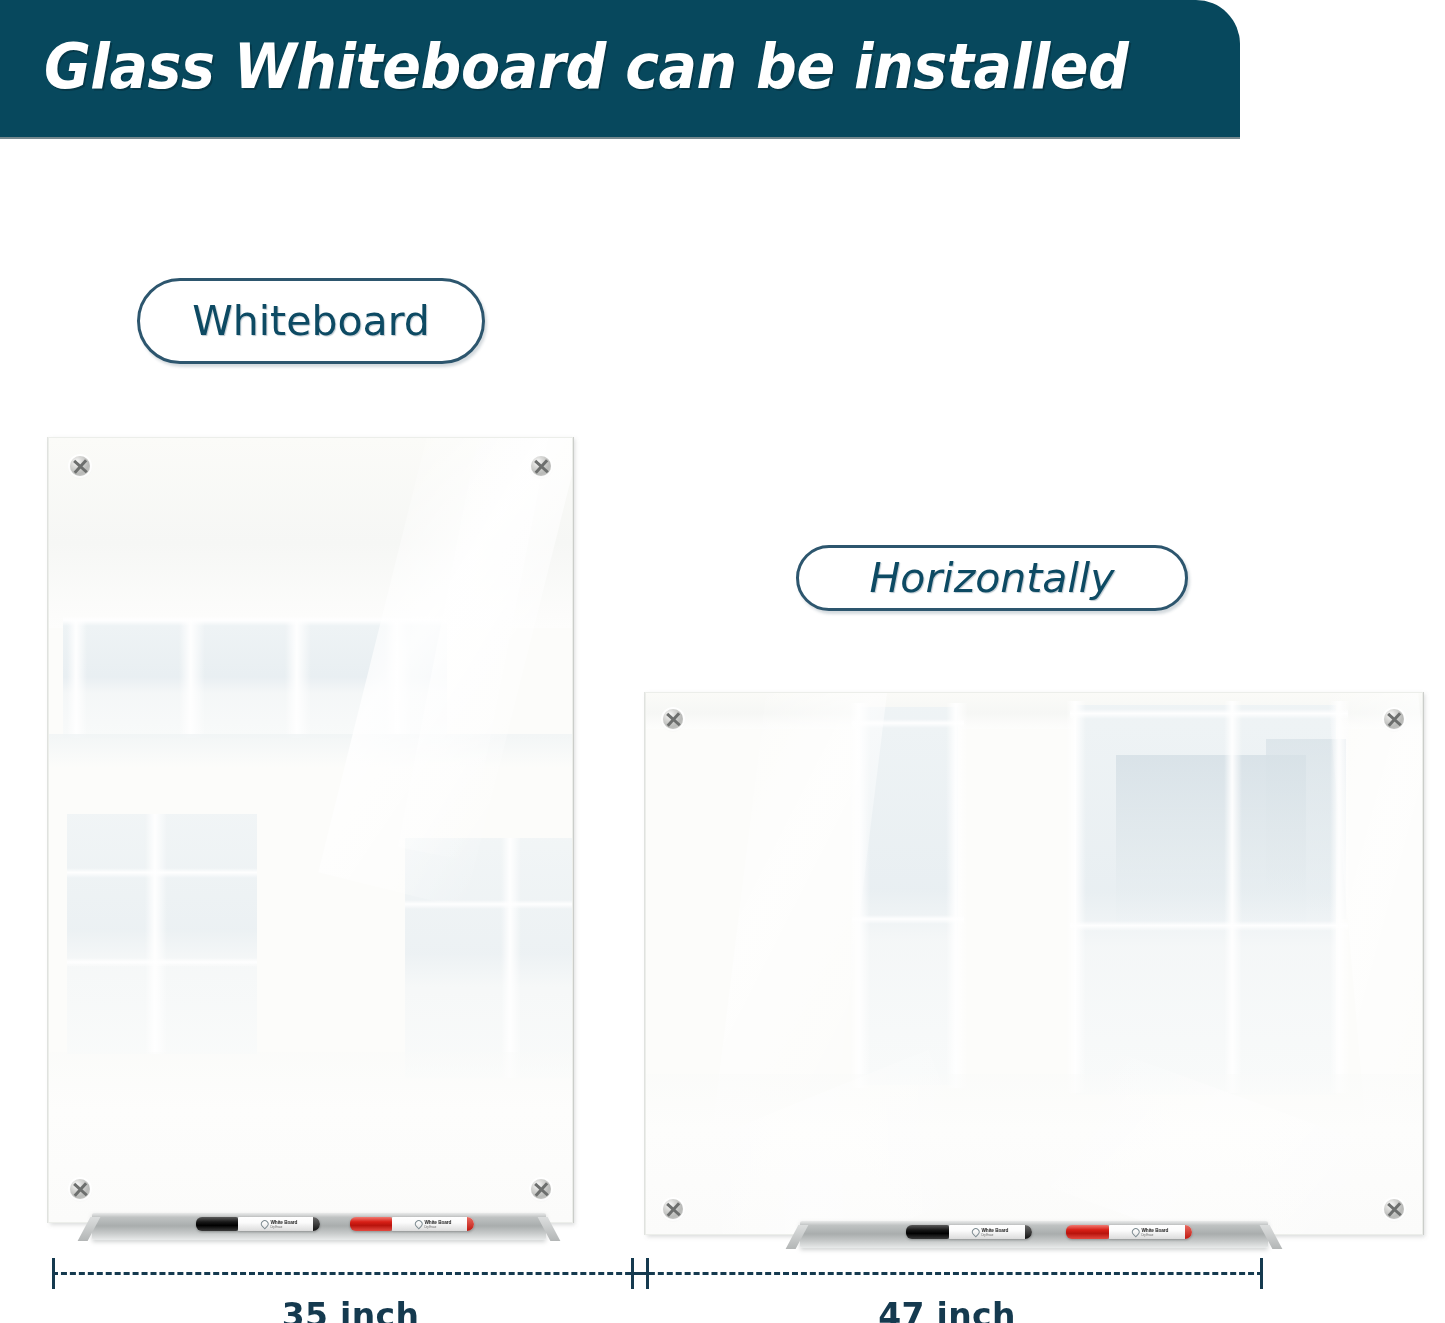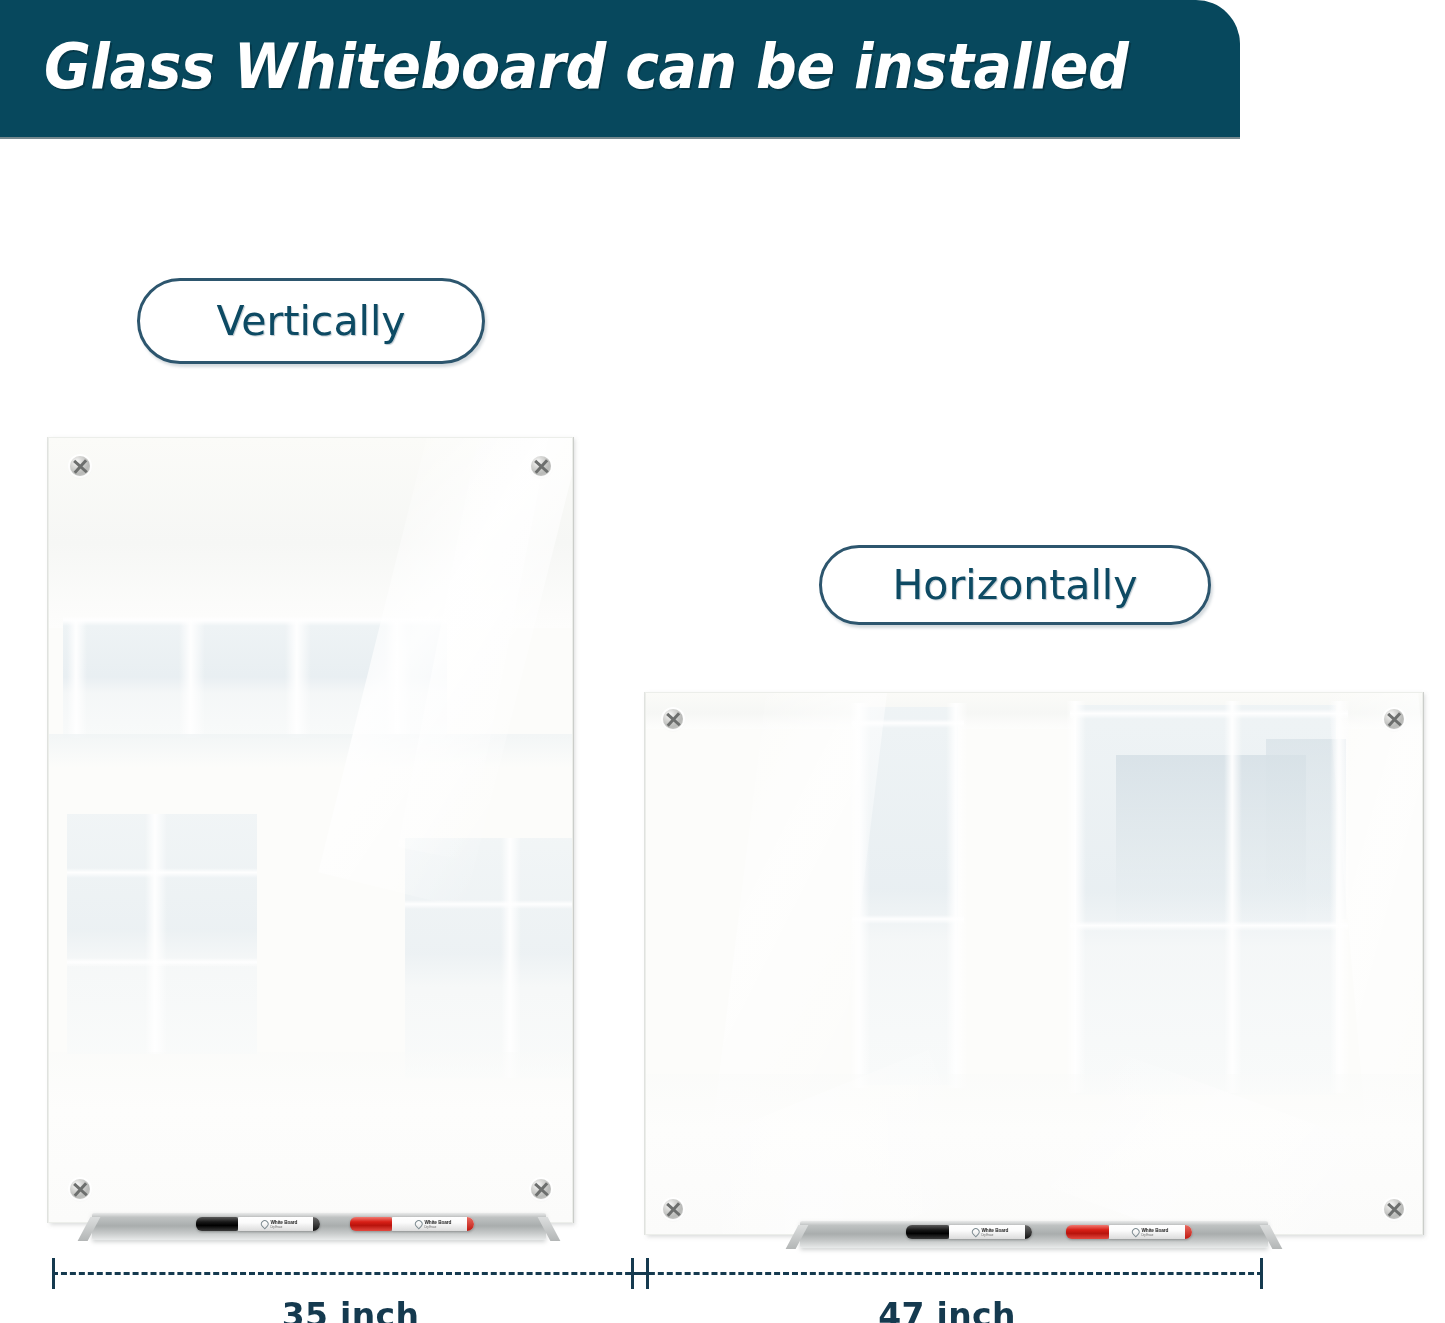--- a/index.html
+++ b/index.html
@@ -65,24 +65,25 @@
     white-space: nowrap;
     text-shadow: 1px 1px 1px rgba(70,100,120,0.35);
   }
   #pill-vertical {
     left: 137px;
     top: 278px;
     width: 348px;
     height: 86px;
   }
   #pill-horizontal {
-    left: 819px;
+    left: 796px;
     top: 545px;
     width: 392px;
-    height: 80px;
+    height: 66px;
+    font-style: italic;
   }
 
   
   .board {
     position: absolute;
     background: #fcfcfa;
     box-sizing: border-box;
     overflow: hidden;
     box-shadow:
        1px 0 0 rgba(200,202,198,0.9),
@@ -316,21 +317,21 @@
   #dim-horizontal { left: 631px; top: 1258px; width: 632px; }
 </style>
 </head>
 <body>
 
 <div class="banner">
   <div class="banner-title">Glass Whiteboard can be installed</div>
 </div>
 
 <div class="pill" id="pill-vertical">
-  <span class="pill-label">Vertically</span>
+  <span class="pill-label">Whiteboard</span>
 </div>
 
 <div class="board" id="board-vertical">
   <div class="glass-layer">
     <div class="refl-ceiling" style="top:0;height:190px;"></div>
     <div class="refl-window" style="left:14px;top:182px;width:384px;height:118px;"></div>
     <div class="refl-mullion" style="left:18px;top:182px;width:20px;height:118px;"></div>
     <div class="refl-mullion" style="left:130px;top:182px;width:26px;height:118px;"></div>
     <div class="refl-mullion" style="left:236px;top:182px;width:26px;height:118px;"></div>
     <div class="refl-mullion" style="left:336px;top:182px;width:26px;height:118px;"></div>

